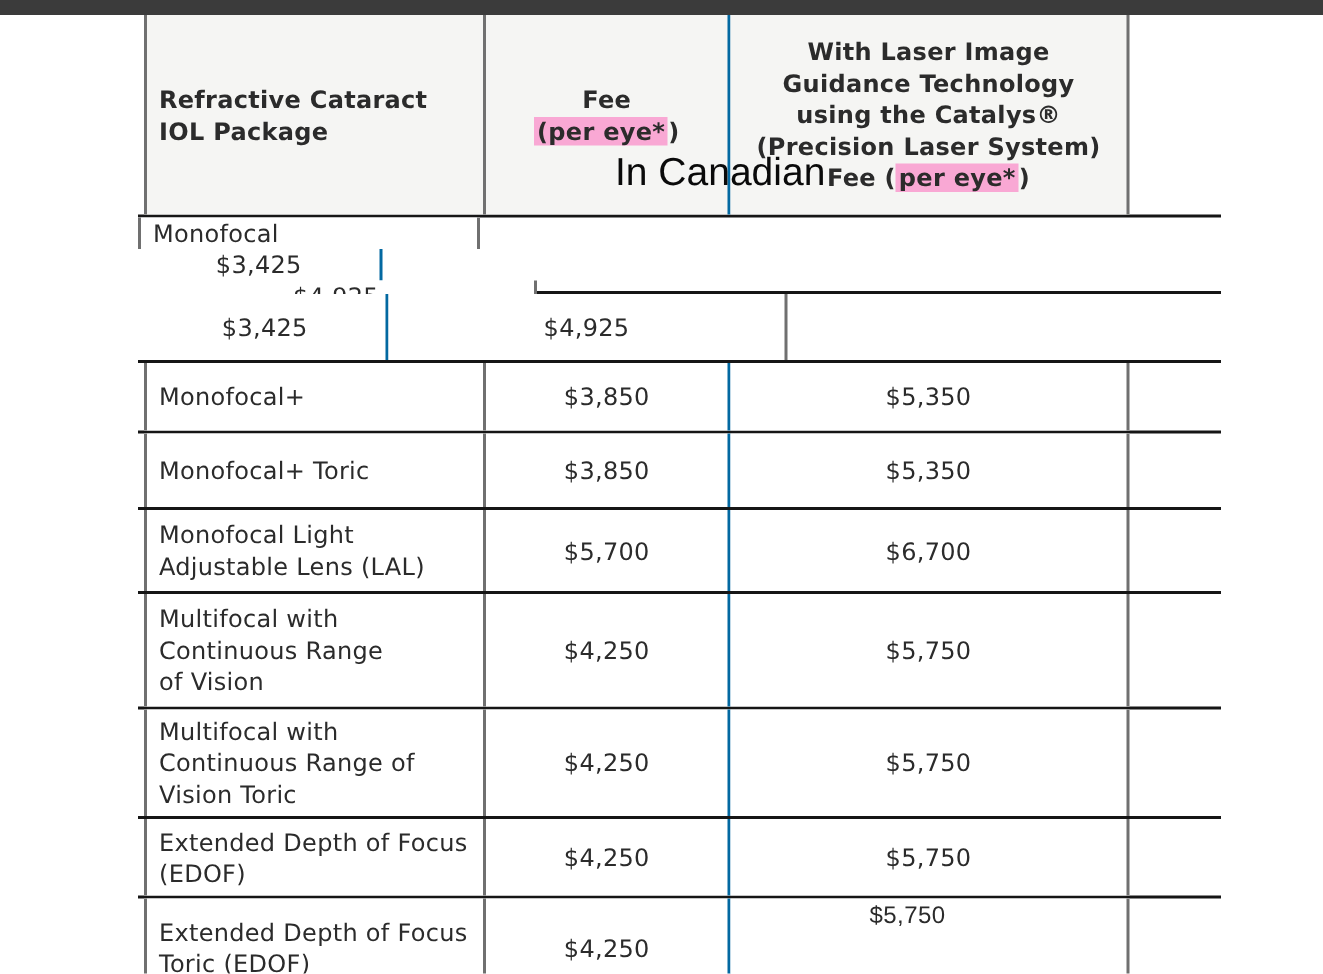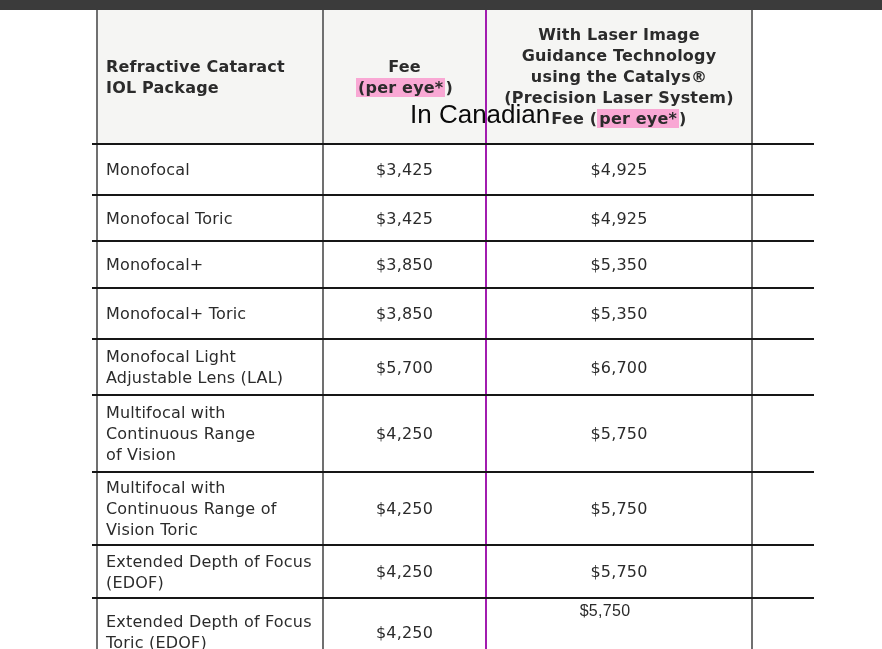--- a/index.html
+++ b/index.html
@@ -20,25 +20,25 @@
     border-bottom:2px solid #161616;
   }
   .row>*{box-sizing:border-box;}
   .pad{width:4px;background:transparent;}
   .cell{
     display:flex;align-items:center;
     font-size:16px;line-height:21px;letter-spacing:.2px;
     background:#ffffff;
   }
   .c1{width:228px;border-left:2px solid #707070;border-right:2px solid #707070;padding-left:8px;}
-  .c2{width:163px;border-right:2px solid #a21caf;justify-content:center;text-align:center;}
+  .c2{width:163px;border-right:2px solid #0369a1;justify-content:center;text-align:center;}
   .c3{width:266px;border-right:2px solid #707070;justify-content:center;text-align:center;}
   .hdr-row{height:135px;}
   .hdr-row .cell{background:#f5f5f3;font-weight:bold;}
-  .r1{height:51px;}  .r2{height:46px;}  .r3{height:47px;}
+  .r1{height:51px;flex-direction:column;}  .r2{height:46px;}  .r3{height:47px;}
   .r4{height:51px;}  .r5{height:56px;}  .r6{height:77px;}
   .r7{height:73px;}  .r8{height:53px;}  .r9{height:66px;border-bottom:none;}
   .pre{white-space:pre-line;}
   .hdr-stack{display:flex;flex-direction:column;align-items:center;text-align:center;width:100%;}
   .hl{background:#f9a8d4;padding:0 2px;}
   .annotation{
     position:absolute;font-family:"Liberation Sans",sans-serif;
     color:#0a0a0a;white-space:nowrap;z-index:5;letter-spacing:0;
   }
   .annotation-currency{left:410px;top:100px;font-size:26px;line-height:28px;}
@@ -87,23 +87,20 @@
         <span>$3,425</span>
       </div>
     <div class="cell c3">
         <span>$4,925</span>
       </div>
     <div class="pad"></div>
   </div>
 
   <div class="row r2">
     <div class="pad"></div>
-    <div class="cell c1">
-        <div class="pre">Monofocal Toric</div>
-      </div>
     <div class="cell c2">
         <span>$3,425</span>
       </div>
     <div class="cell c3">
         <span>$4,925</span>
       </div>
     <div class="pad"></div>
   </div>
 
   <div class="row r3">

